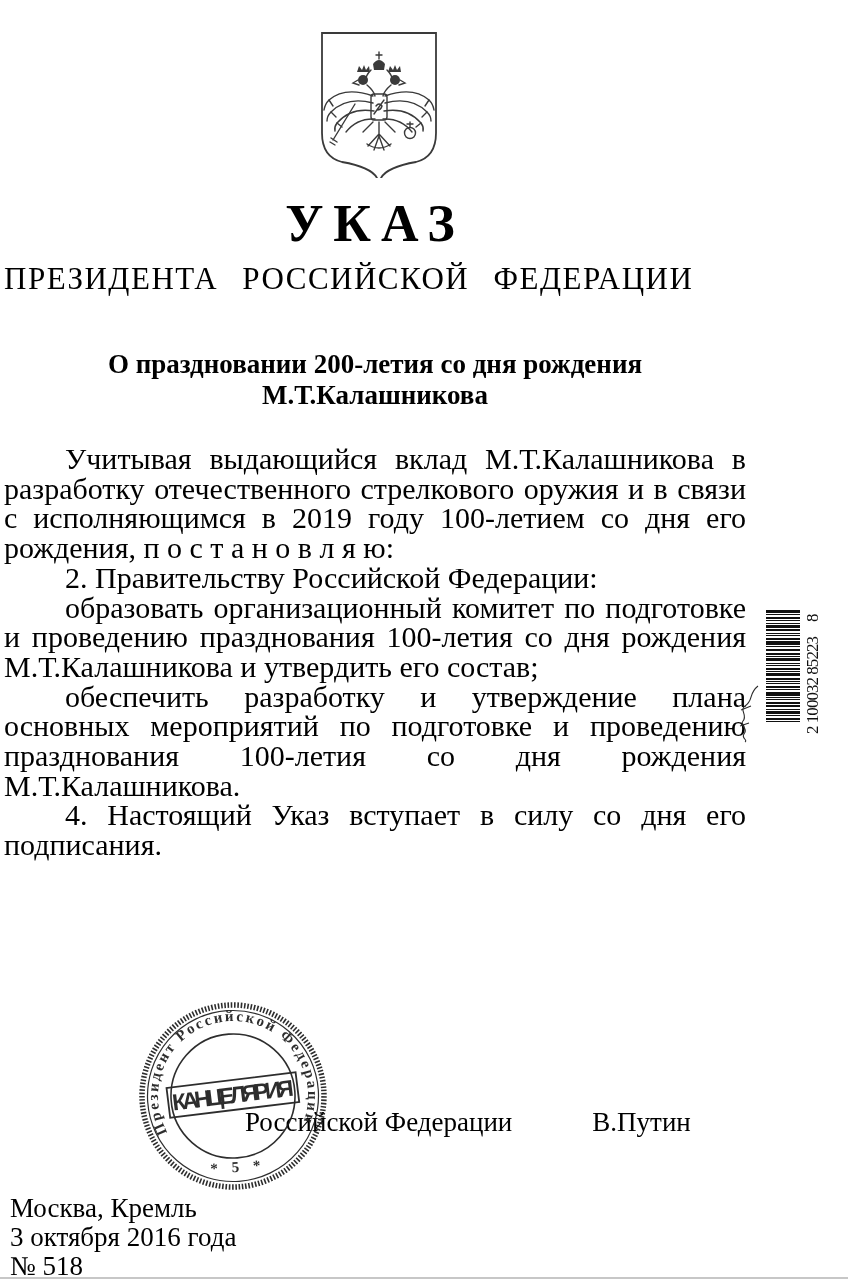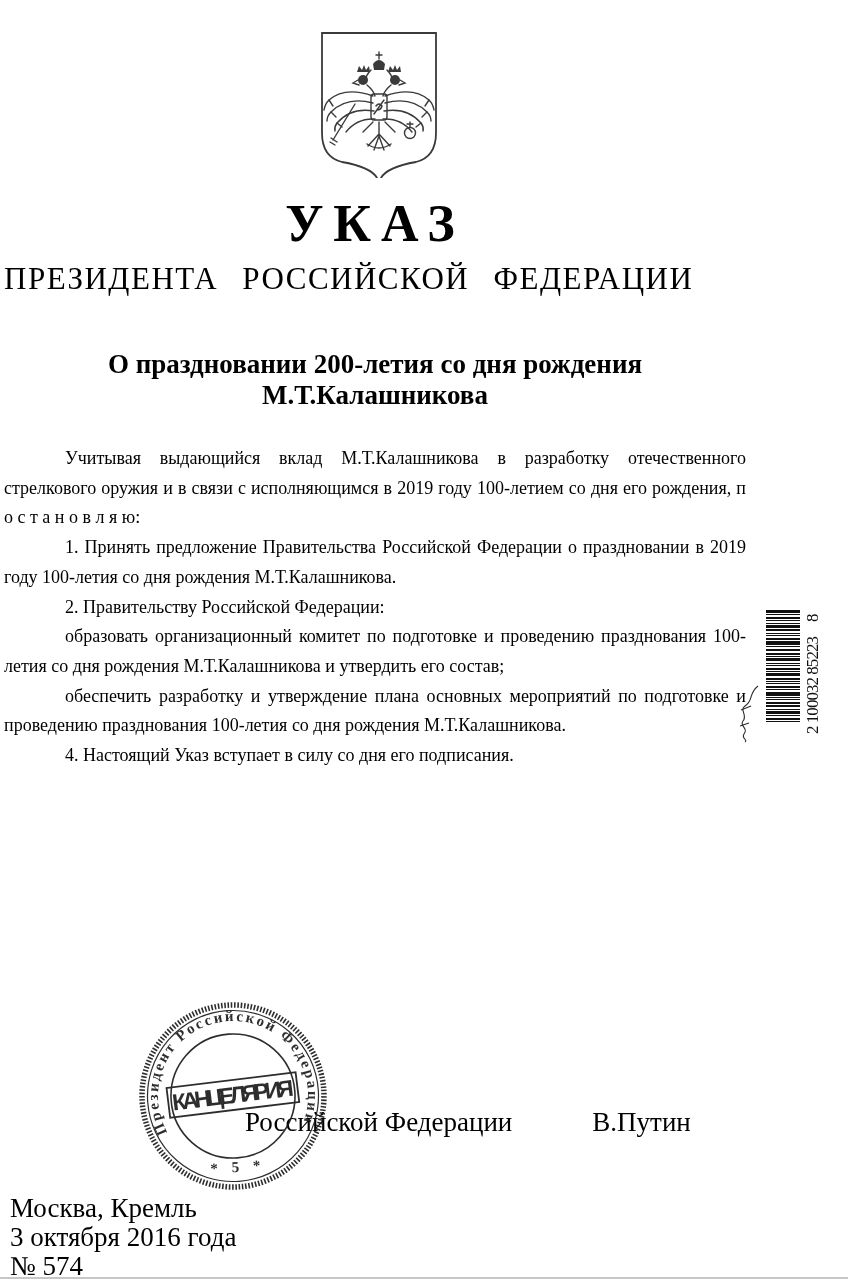--- a/index.html
+++ b/index.html
@@ -23,21 +23,21 @@
     position:absolute;left:4px;top:261px;width:742px;
     text-align:left;font-size:31px;letter-spacing:1.5px;word-spacing:15px;
   }
   .subject{
     position:absolute;left:4px;top:349px;width:742px;
     text-align:center;font-weight:bold;font-size:27px;line-height:31px;
   }
   
   .body-text{
     position:absolute;left:4px;top:444px;width:742px;
-    font-size:18px;line-height:29.7px;
+    font-size:30px;line-height:29.7px;
   }
   .para{text-align:justify;text-indent:61px;margin:0;}
   
   .signature{position:absolute;left:245px;top:1106px;font-size:27px;line-height:33px;}
   .sig-line1{margin-left:62px;}
   .sig-name{margin-left:80px;}
   
   .stamp{position:absolute;left:133px;top:996px;width:200px;height:200px;opacity:.92;}
   
   .footer{position:absolute;left:10px;top:1194px;font-size:27px;line-height:29px;}
@@ -100,21 +100,20 @@
   <div class="h-ukaz">УКАЗ</div>
   <div class="h-president">ПРЕЗИДЕНТА РОССИЙСКОЙ ФЕДЕРАЦИИ</div>
 
   <div class="subject">
     <div>О праздновании 200-летия со дня рождения</div>
     <div>М.Т.Калашникова</div>
   </div>
 
   <div class="body-text">
     <p class="para">Учитывая выдающийся вклад М.Т.Калашникова в разработку отечественного стрелкового оружия и в связи с исполняющимся в 2019 году 100-летием со дня его рождения, п о с т а н о в л я ю:</p>
-    <p class="para">1. Принять предложение Правительства Российской Федерации о праздновании в 2019 году 100-летия со дня рождения М.Т.Калашникова.</p>
     <p class="para">2. Правительству Российской Федерации:</p>
     <p class="para">образовать организационный комитет по подготовке и проведению празднования 100-летия со дня рождения М.Т.Калашникова и утвердить его состав;</p>
     <p class="para">обеспечить разработку и утверждение плана основных мероприятий по подготовке и проведению празднования 100-летия со дня рождения М.Т.Калашникова.</p>
     <p class="para">4. Настоящий Указ вступает в силу со дня его подписания.</p>
   </div>
 
   <div class="signature">
     <div class="sig-line2">
       <span>Российской Федерации</span><span class="sig-name">В.Путин</span>
     </div>
@@ -135,21 +134,21 @@
           <rect x="35" y="84" width="130" height="30" stroke-width="1.8"></rect>
           <text x="100" y="107" text-anchor="middle" font-family="Liberation Sans, DejaVu Sans, sans-serif" font-size="23" font-weight="bold" fill="#1c1c1c" stroke="none" transform="scale(1,1)" textLength="122">КАНЦЕЛЯРИЯ</text>
         </g>
       </g>
     </svg>
   </div>
 
   <div class="footer">
     <div>Москва, Кремль</div>
     <div>3 октября 2016 года</div>
-    <div>№ 574</div>
+    <div>№ 518</div>
   </div>
 
   <div class="barcode">
     <svg width="64" height="130" viewBox="0 0 64 130" fill="#111">
       <g>
           <rect x="2" y="2" width="34" height="3"></rect>
           <rect x="2" y="6" width="34" height="1"></rect>
           <rect x="2" y="9" width="34" height="2"></rect>
           <rect x="2" y="12" width="34" height="1"></rect>
           <rect x="2" y="15" width="34" height="1"></rect>

